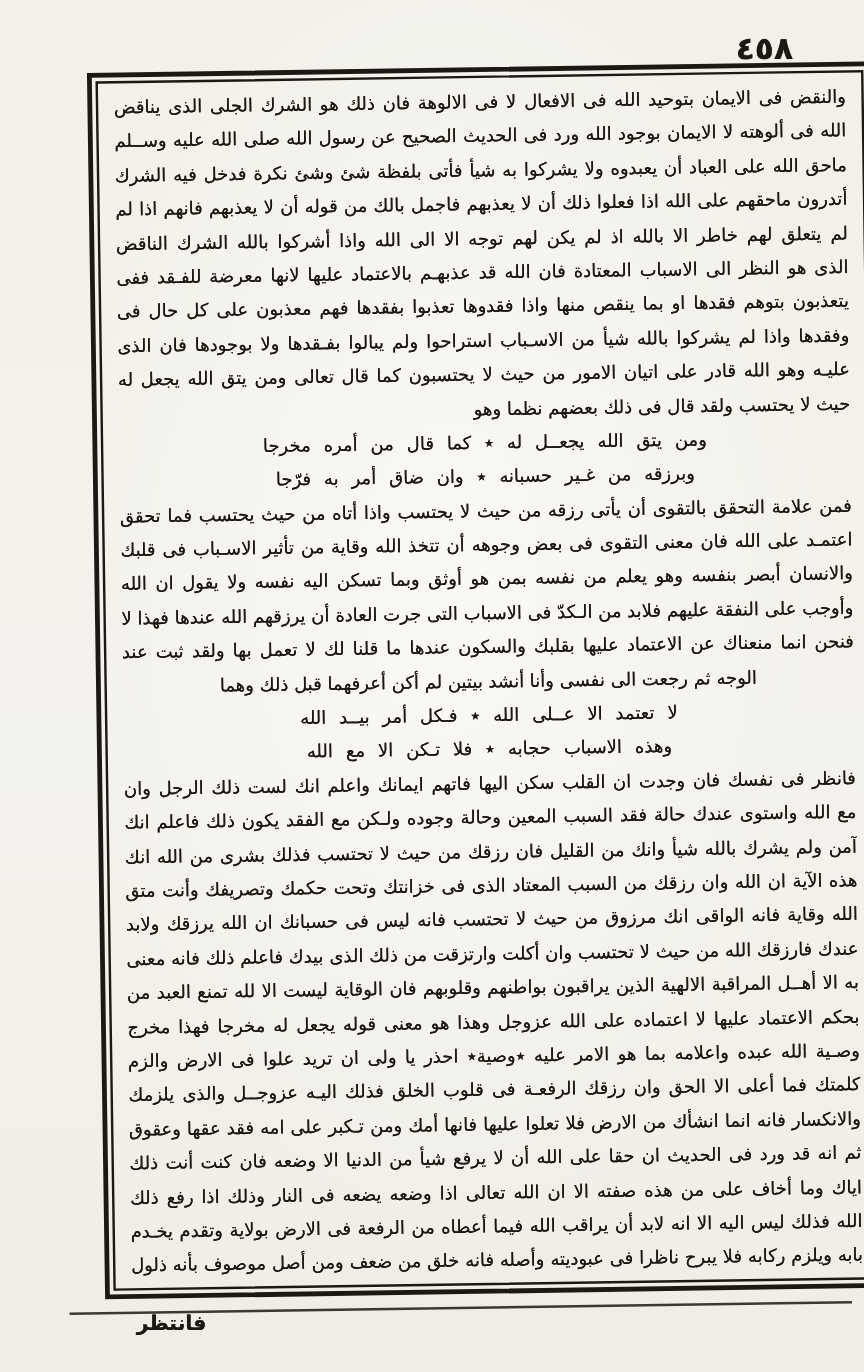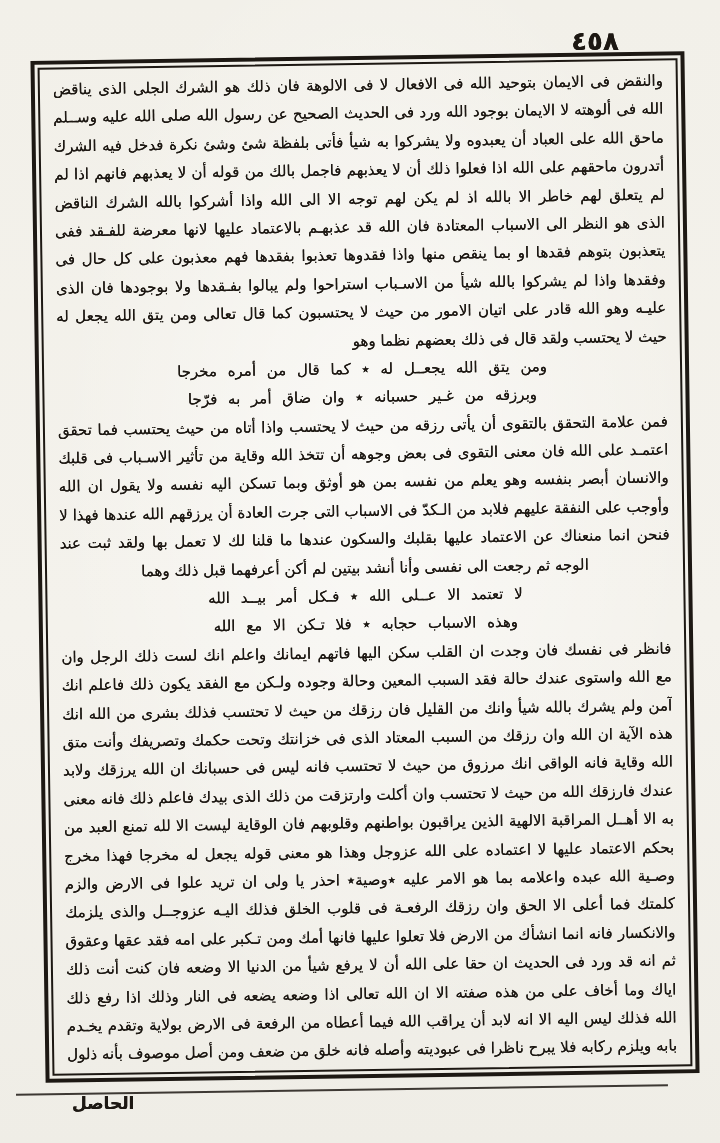--- a/index.html
+++ b/index.html
@@ -11,21 +11,21 @@
     width:720px;height:1143px;
     background:
       radial-gradient(ellipse at 52% 42%, rgba(255,255,255,.55) 0%, rgba(255,255,255,0) 60%),
       linear-gradient(180deg,#f2f0e9 0%, #f4f2ec 55%, #efede6 100%);
     background-color:var(--paper);
     font-family:"DejaVu Sans",sans-serif;
     color:var(--ink);
     position:relative;
     overflow:hidden;
   }
-  .page{position:absolute;inset:0;}
+  .page{position:absolute;inset:0;margin-left:42px;}
   .page-number{
     position:absolute;
     left:560px;top:26px;
     width:70px;
     text-align:center;
     font-size:26px;
     font-weight:bold;
     letter-spacing:2px;
     color:var(--ink);
     text-shadow:0 0 .6px currentColor;
@@ -129,15 +129,15 @@
           <div class="line">ثم انه قد ورد فى الحديث ان حقا على الله أن لا يرفع شيأ من الدنيا الا وضعه فان كنت أنت ذلك الشئ فانتظر وضع الله</div>
           <div class="line">اياك وما أخاف على من هذه صفته الا ان الله تعالى اذا وضعه يضعه فى النار وذلك اذا رفع ذلك الشئ نفسه لا اذا رفعه</div>
           <div class="line">الله فذلك ليس اليه الا انه لابد أن يراقب الله فيما أعطاه من الرفعة فى الارض بولاية وتقدم يخـدم من أجله ويغشى</div>
           <div class="line">بابه ويلزم ركابه فلا يبرح ناظرا فى عبوديته وأصله فانه خلق من ضعف ومن أصل موصوف بأنه ذلول ويعلم ان تلك</div>
         </div>
     </div>
   </div>
 
   <div class="under-rule"></div>
 
-  <div class="catchword">الحاصل</div>
+  <div class="catchword">فانتظر</div>
 
 </div>
 
 </body></html>

